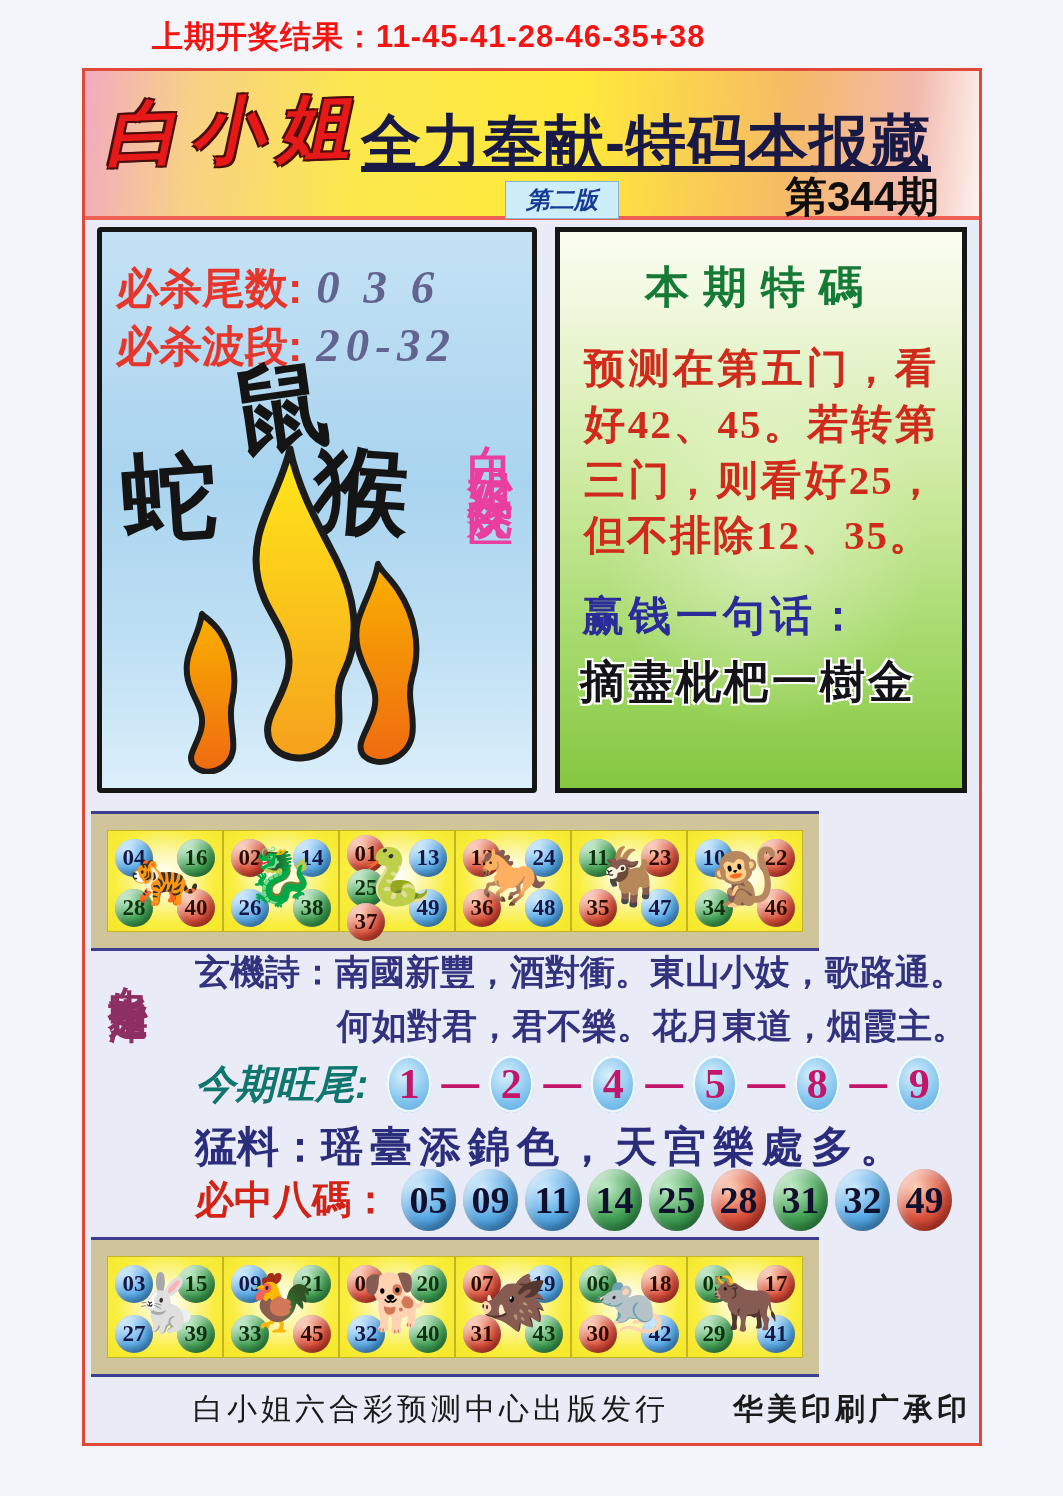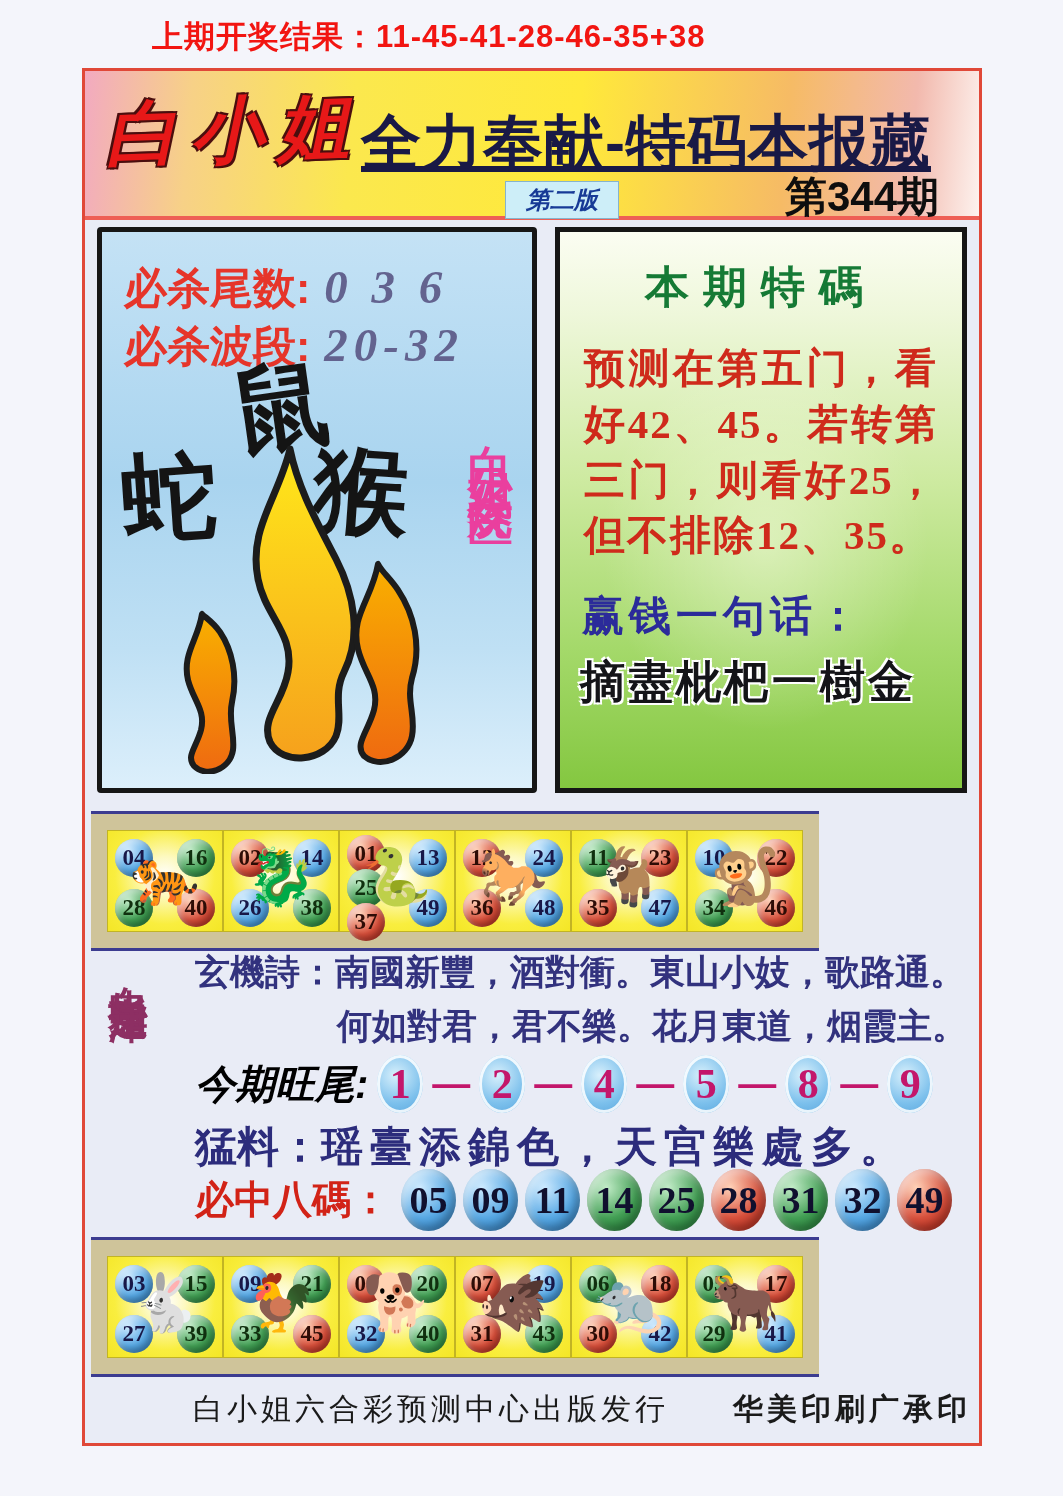--- a/index.html
+++ b/index.html
@@ -13,21 +13,21 @@
     border-bottom:4px solid #ee5f55;}
   .brand{position:absolute;left:20px;top:12px;font-size:72px;font-weight:900;color:#e71818;font-style:italic;letter-spacing:14px;
     text-shadow:2px 2px 0 #4a0e0e,-2px -2px 0 #4a0e0e,2px -2px 0 #4a0e0e,-2px 2px 0 #4a0e0e;transform:rotate(-2deg);white-space:nowrap;}
   .main-title{position:absolute;left:276px;top:32px;font-size:60px;font-weight:900;color:#191946;letter-spacing:1px;white-space:nowrap;text-decoration:underline;}
   .edition{position:absolute;left:420px;top:110px;background:#cdeef8;border:1px solid #86b4cc;color:#173a96;font-size:24px;font-weight:bold;font-style:italic;padding:2px 20px;}
   .issue{position:absolute;left:700px;top:98px;font-size:42px;font-weight:900;color:#0e0e0e;white-space:nowrap;}
 
   
   .kill-box{position:absolute;left:12px;top:156px;width:440px;height:566px;border:5px solid #161616;border-radius:4px;box-sizing:border-box;overflow:hidden;
     background:linear-gradient(180deg,#c4e2f5 0%,#a9d4ef 45%,#bfe0f4 75%,#dceffb 100%);}
-  .kill-line{position:absolute;left:22px;display:flex;align-items:baseline;gap:14px;white-space:nowrap;justify-content:center;}
+  .kill-line{position:absolute;left:14px;display:flex;align-items:baseline;gap:14px;white-space:nowrap;justify-content:center;}
   .kill-line.l1{top:28px;}
   .kill-line.l2{top:86px;}
   .kl{font-size:43px;font-weight:900;color:#e6352a;}
   .kv{font-size:47px;font-weight:bold;font-style:italic;color:#63638f;font-family:"Liberation Serif",serif;letter-spacing:6px;}
   .zchar{position:absolute;font-size:95px;font-weight:900;color:#141414;line-height:1;}
   .z-rat{left:132px;top:128px;transform:rotate(-8deg);}
   .z-snake{left:20px;top:218px;transform:rotate(-4deg);}
   .z-monkey{left:212px;top:212px;transform:rotate(4deg);}
   .flame{position:absolute;left:38px;top:212px;}
   .side-vert{position:absolute;right:12px;top:178px;writing-mode:vertical-rl;text-orientation:upright;font-size:45px;font-weight:900;color:#ea3f9e;letter-spacing:12px;}
@@ -58,21 +58,21 @@
   .ball.red{background:radial-gradient(circle at 35% 30%,#ffd2b8,#d8503c 55%,#b22014);color:#2e0c06;}
   .tl{left:7px;top:8px;}.tr{right:7px;top:8px;}.bl{left:7px;top:58px;}.br{right:7px;top:58px;}.ml{left:7px;top:38px;}
   .b5 .tl{top:4px;}.b5 .ml{top:38px;}.b5 .bl{top:72px;}
   .animal{position:absolute;left:50%;top:46%;transform:translate(-50%,-50%);font-size:56px;line-height:1;}
 
   
   .vert-col{position:absolute;left:16px;top:884px;writing-mode:vertical-rl;text-orientation:upright;font-size:39px;font-weight:900;color:#8d2f63;letter-spacing:3px;}
   .poem{position:absolute;left:110px;top:844px;font-size:35px;font-weight:900;color:#32327e;line-height:1.55;white-space:nowrap;margin-top:30px;}
   .poem-l2{margin-left:142px;}
   .tails-row{position:absolute;left:110px;top:984px;display:flex;align-items:center;gap:9px;white-space:nowrap;}
-  .tails-label{font-size:40px;font-weight:900;font-style:italic;color:#000000;margin-right:0;}
+  .tails-label{font-size:40px;font-weight:900;font-style:italic;color:#0f766e;margin-right:9px;}
   .tail{width:46px;height:58px;border-radius:50%;display:flex;align-items:center;justify-content:center;
     background:radial-gradient(circle at 40% 35%,#d8f0fc,#7cc0ec 60%,#56a4dc);
     box-shadow:inset 0 0 0 3px rgba(255,255,255,.85);
     font-size:42px;font-weight:bold;color:#c3166b;font-family:"Liberation Serif",serif;}
   .tail-dash{color:#c3166b;font-size:38px;font-weight:bold;}
   .hot-row{position:absolute;left:110px;top:1048px;font-size:42px;font-weight:900;color:#2c2c7c;white-space:nowrap;}
   .hot-text{letter-spacing:7px;}
   .eight-row{position:absolute;left:110px;top:1098px;display:flex;align-items:center;gap:7px;white-space:nowrap;}
   .eight-label{font-size:39px;font-weight:900;color:#d22317;margin-right:4px;}
   .bigball{width:55px;height:62px;border-radius:50%;display:flex;align-items:center;justify-content:center;

